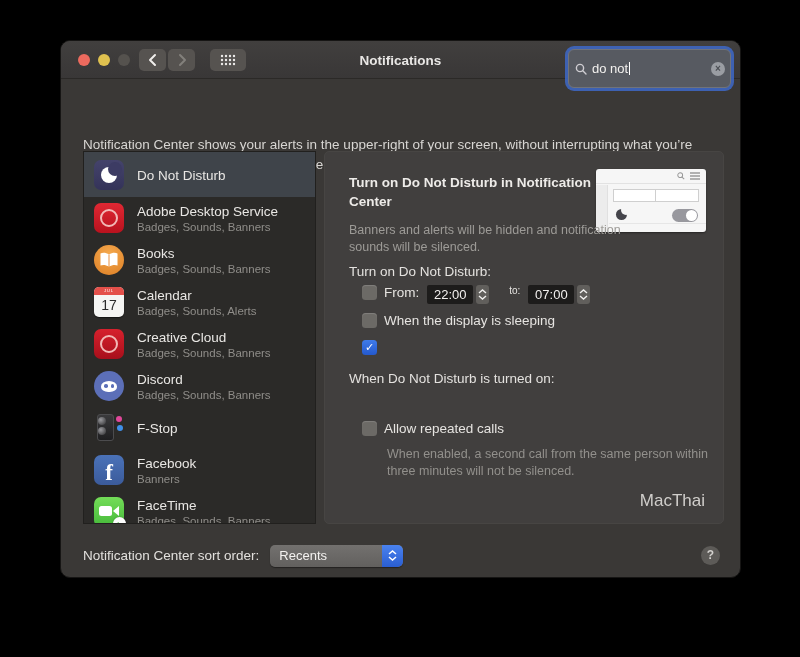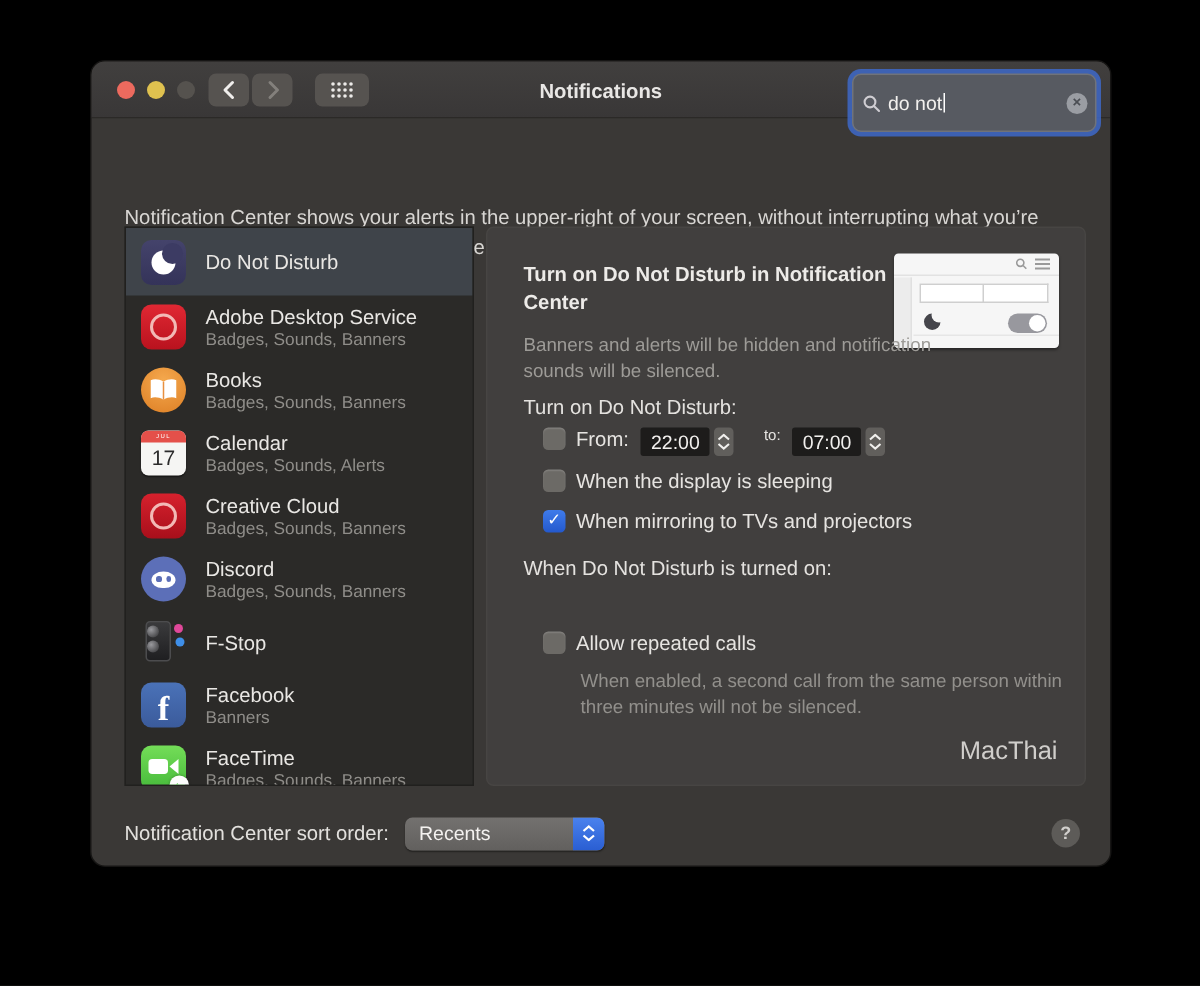--- a/index.html
+++ b/index.html
@@ -359,21 +359,20 @@
       </span>
     </div>
 
     <div class="cbrow" style="top:161px;">
       <span class="cb"></span>
       <span class="lab">When the display is sleeping</span>
     </div>
 
     <div class="cbrow" style="top:188px;">
       <span class="cb checked">✓</span>
-      <span class="lab">When mirroring to TVs and projectors</span>
     </div>
 
     <div class="p-label" style="top:219px;text-align:center;">When Do Not Disturb is turned on:</div>
 
 
     <div class="cbrow" style="top:269px;">
       <span class="cb"></span>
       <span class="lab">Allow repeated calls</span>
     </div>
 

